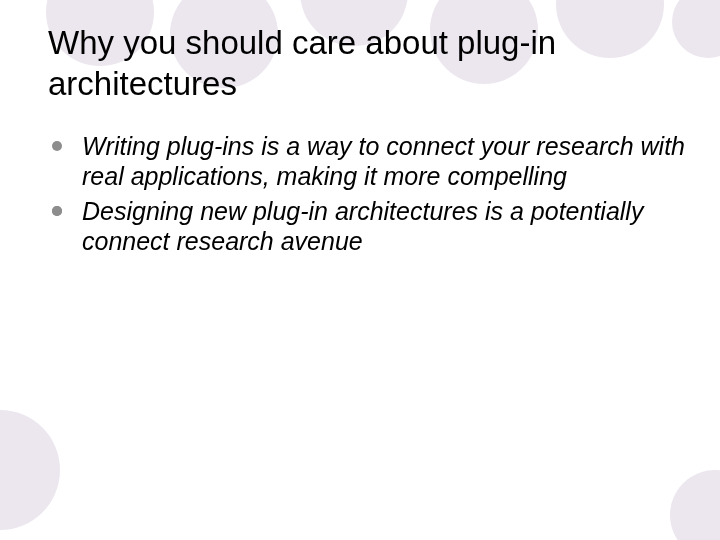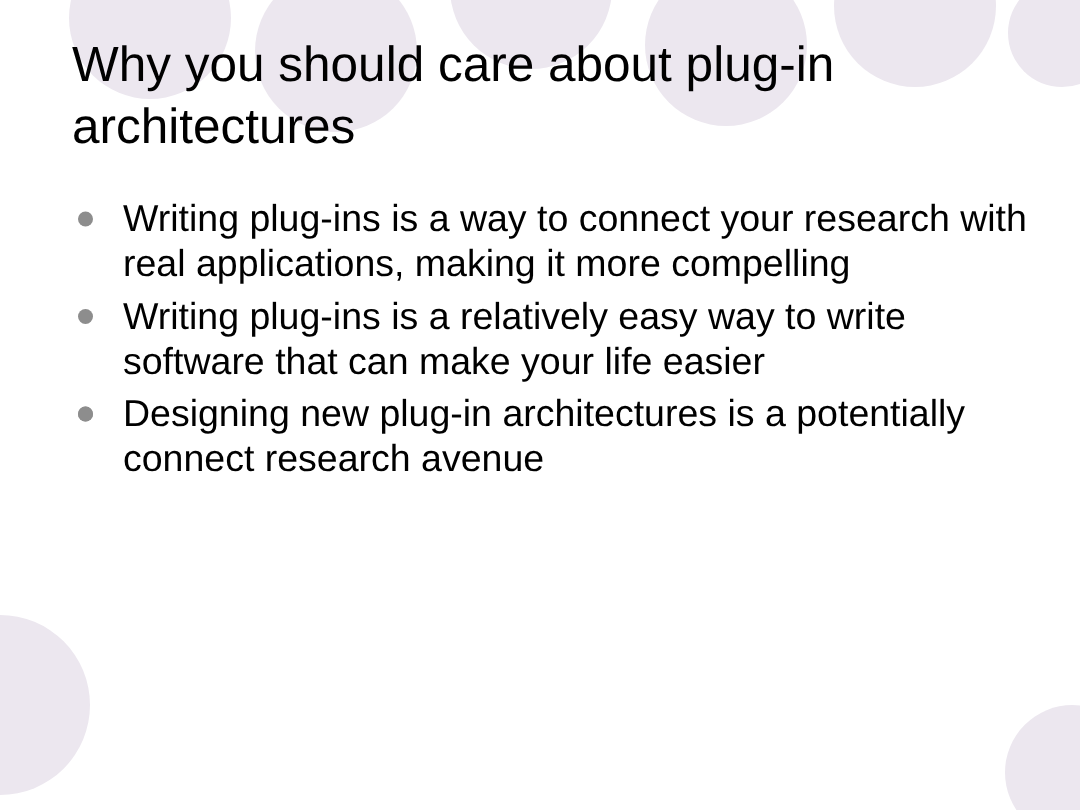--- a/index.html
+++ b/index.html
@@ -38,20 +38,21 @@
   }
   .bullets {
     list-style: none;
     font-size: 25px;
     line-height: 1.22;
   }
   .bullets li {
     position: relative;
     padding-left: 34px;
     margin-bottom: 4px;
+    font-style: italic;
   }
   .bullets li .dot {
     position: absolute;
     left: 4px;
     top: 0.42em;
     width: 10px;
     height: 10px;
     border-radius: 50%;
     background: #8d8d8d;
   }
@@ -73,23 +74,19 @@
 <div class="slide">
   <h1 class="title">Why you should care about plug-in architectures</h1>
 
   <ul class="bullets">
     <li>
       <span class="dot"></span>
       <span>Writing plug-ins is a way to connect your research with real applications, making it more compelling</span>
     </li>
     <li>
       <span class="dot"></span>
-      <span>Writing plug-ins is a relatively easy way to write software that can make your life easier</span>
-    </li>
-    <li>
-      <span class="dot"></span>
     </li>
     <li>
       <span class="dot"></span>
       <span>Designing new plug-in architectures is a potentially connect research avenue</span>
     </li>
   </ul>
 </div>
 
 </body></html>

